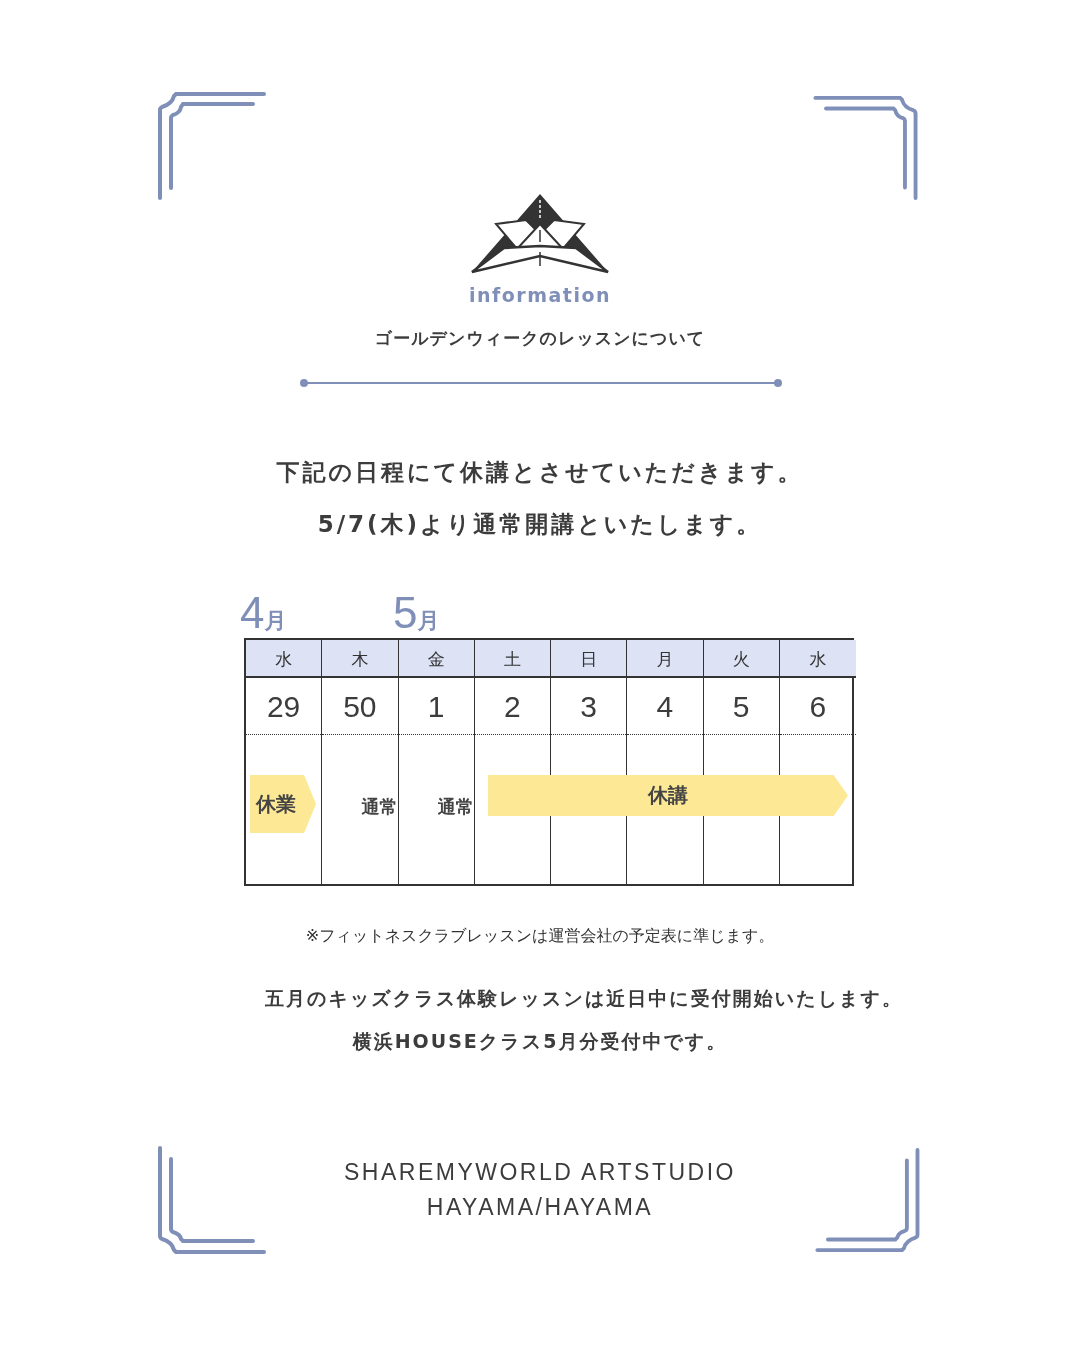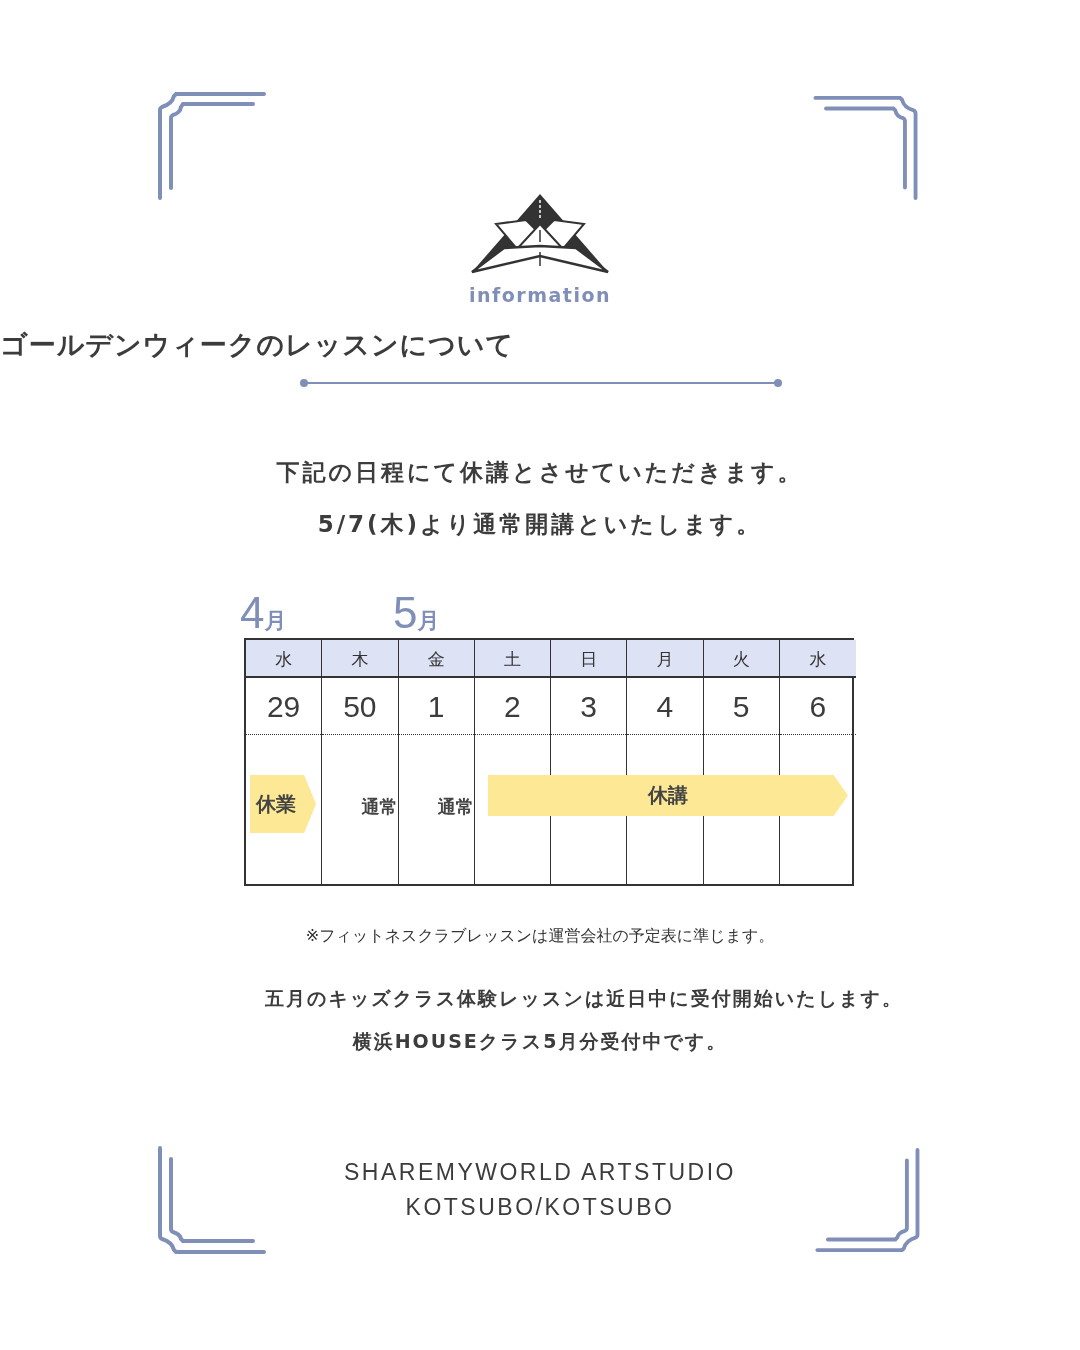--- a/index.html
+++ b/index.html
@@ -12,22 +12,22 @@
   .corner-tr { left: 800px; top: 88px; }
   .corner-bl { left: 150px; top: 1140px; }
   .corner-br { left: 800px; top: 1140px; }
 
   .kabuto { position: absolute; left: 466px; top: 190px; width: 148px; height: 88px; }
   .kabuto svg { width: 100%; height: 100%; display: block; }
 
   .info-label { position: absolute; left: 0; width: 1080px; top: 284px; text-align: center;
     font-size: 19px; font-weight: bold; color: #7f8fb8; letter-spacing: 1.5px; }
 
-  .title { position: absolute; left: 0; width: 1080px; top: 327px; text-align: left;
-    font-size: 27px; font-weight: bold; color: #3c3c3c; letter-spacing: 1px; }
+  .title { position: absolute; left: 0; width: 1080px; top: 327px; text-align: center;
+    font-size: 17px; font-weight: bold; color: #3c3c3c; letter-spacing: 1px; }
 
   .divider { position: absolute; left: 300px; top: 379px; width: 482px; height: 8px; }
   .divider .line { position: absolute; left: 4px; right: 4px; top: 3px; height: 2px; background: #7f8fb8; }
   .divider .dot { position: absolute; top: 0; width: 8px; height: 8px; border-radius: 50%; background: #7f8fb8; }
   .divider .dot.l { left: 0; } .divider .dot.r { right: 0; }
 
   .lead { position: absolute; left: 0; width: 1080px; text-align: center; font-size: 23px;
     font-weight: bold; color: #3c3c3c; letter-spacing: 3px; }
   .lead1 { top: 457px; } .lead2 { top: 509px; }
 
@@ -165,13 +165,13 @@
 
 <div class="band band-kyugyo">休業</div>
 <div class="band band-kyuko">休講</div>
 
 <div class="footnote">※フィットネスクラブレッスンは運営会社の予定表に準じます。</div>
 
 <div class="news news1">五月のキッズクラス体験レッスンは近日中に受付開始いたします。</div>
 <div class="news news2">横浜HOUSEクラス5月分受付中です。</div>
 
 <div class="brand brand1">SHAREMYWORLD ARTSTUDIO</div>
-<div class="brand brand2">KOTSUBO/KOTSUBO</div>
+<div class="brand brand2">HAYAMA/HAYAMA</div>
 
 </body></html>

